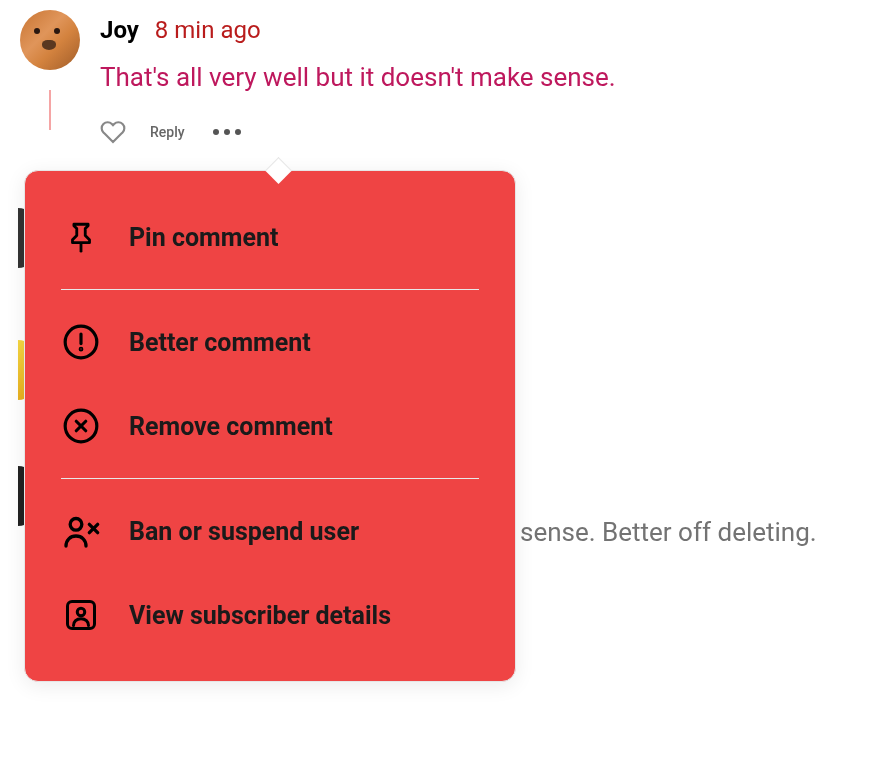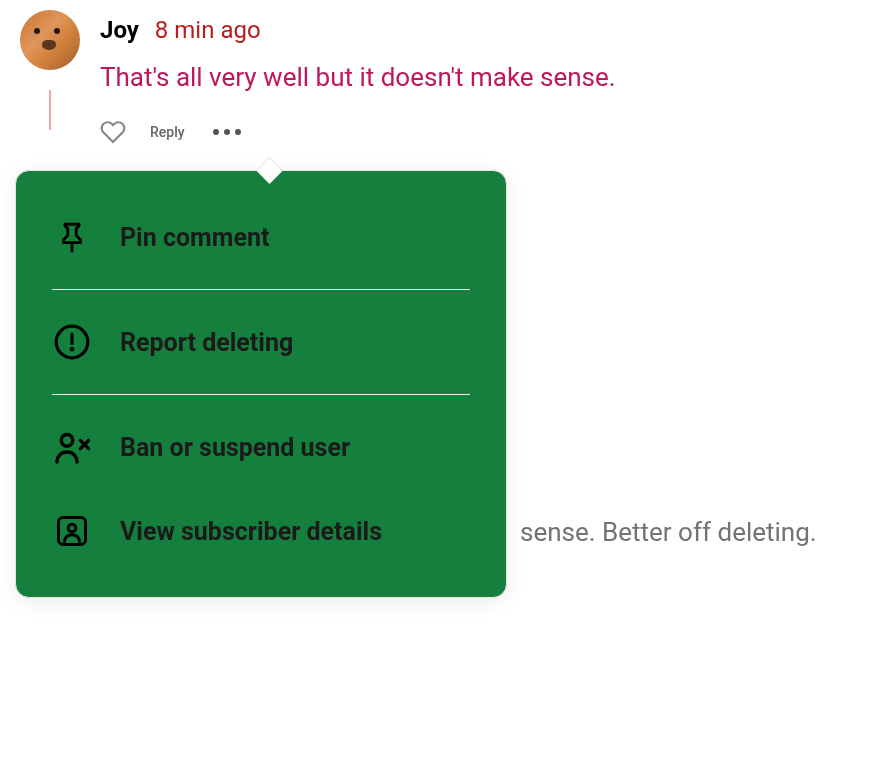--- a/index.html
+++ b/index.html
@@ -111,23 +111,23 @@
     }
     .more-dots span {
       width: 6px;
       height: 6px;
       background: #555;
       border-radius: 50%;
     }
     .dropdown-menu {
       position: absolute;
       top: 170px;
-      left: 15px;
+      left: 24px;
       width: 492px;
-      background: #15803d;
+      background: #ef4444;
       border: 1px solid #e6e6e6;
       border-radius: 14px;
       box-shadow: 0 4px 20px rgba(0,0,0,0.08);
       padding: 24px 0;
       z-index: 10;
     }
     .dropdown-menu::before {
       content: '';
       position: absolute;
       top: -10px;
@@ -240,23 +240,33 @@
   <div class="menu-divider"></div>
 
   <div class="menu-item">
     <div class="menu-icon">
       <svg width="38" height="38" viewBox="0 0 24 24" fill="none" stroke="#000" stroke-width="2" stroke-linecap="round">
         <circle cx="12" cy="12" r="10"></circle>
         <line x1="12" y1="7" x2="12" y2="13"></line>
         <circle cx="12" cy="16.5" r="0.5" fill="#000"></circle>
       </svg>
     </div>
-    <span class="menu-label">Report deleting</span>
-  </div>
-
+    <span class="menu-label">Better comment</span>
+  </div>
+
+  <div class="menu-item">
+    <div class="menu-icon">
+      <svg width="38" height="38" viewBox="0 0 24 24" fill="none" stroke="#000" stroke-width="2" stroke-linecap="round">
+        <circle cx="12" cy="12" r="10"></circle>
+        <line x1="9" y1="9" x2="15" y2="15"></line>
+        <line x1="15" y1="9" x2="9" y2="15"></line>
+      </svg>
+    </div>
+    <span class="menu-label">Remove comment</span>
+  </div>
 
   <div class="menu-divider"></div>
 
   <div class="menu-item">
     <div class="menu-icon">
       <svg width="40" height="40" viewBox="0 0 24 24" fill="none" stroke="#000" stroke-width="2" stroke-linecap="round" stroke-linejoin="round">
         <circle cx="9" cy="8" r="3.5"></circle>
         <path d="M3 21c0-3.5 2.5-6 6-6s6 2.5 6 6"></path>
         <line x1="17" y1="8" x2="22" y2="13"></line>
         <line x1="22" y1="8" x2="17" y2="13"></line>

